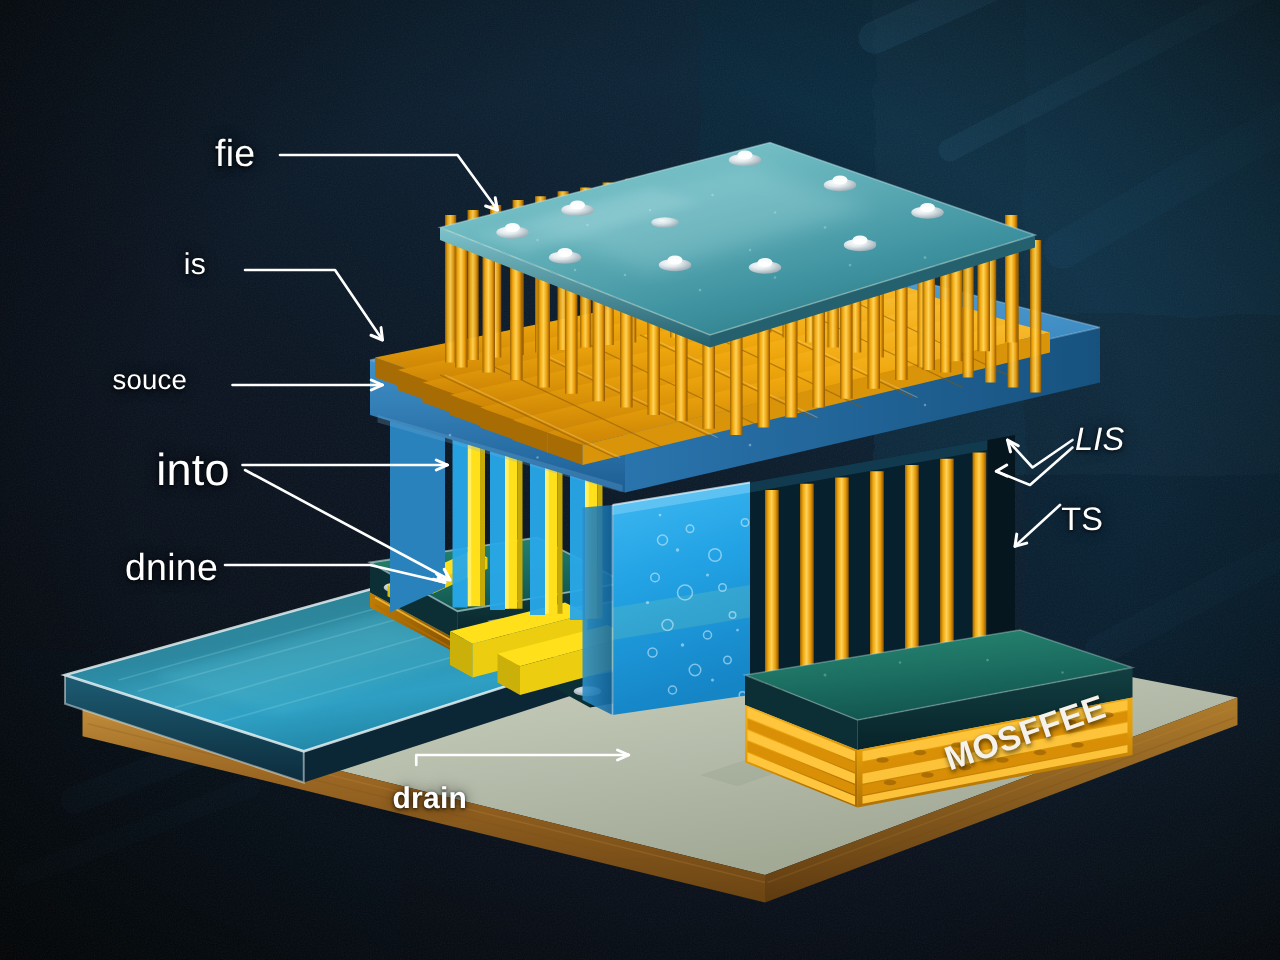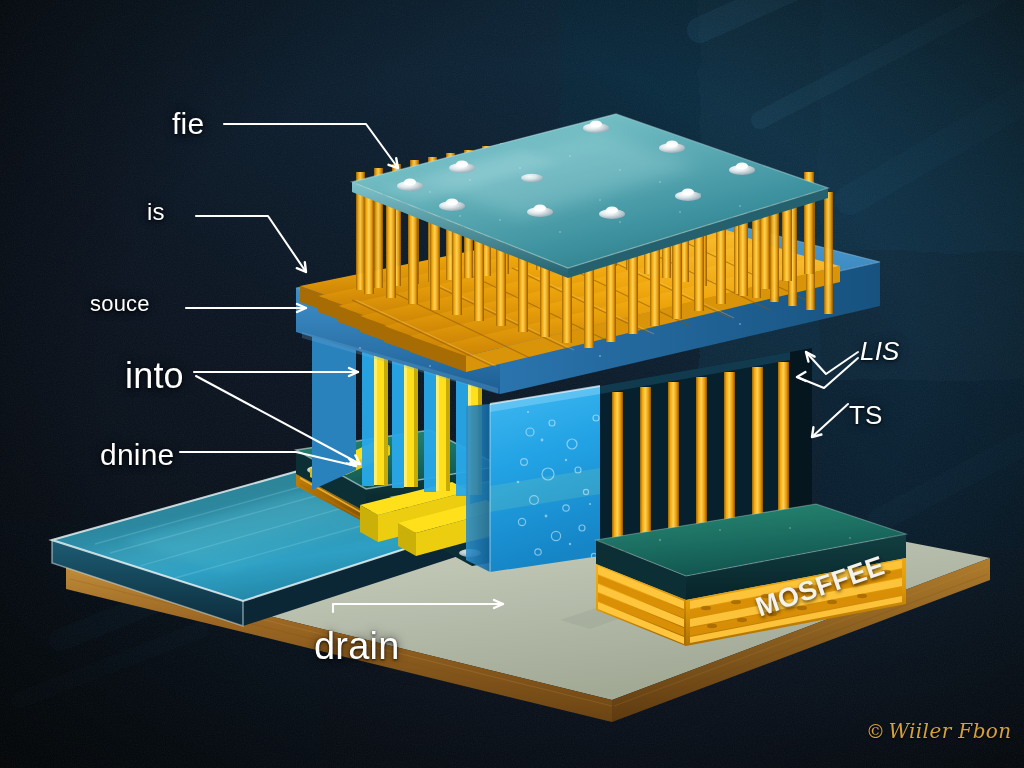--- a/index.html
+++ b/index.html
@@ -26,21 +26,21 @@
     letter-spacing:.2px;
     white-space:nowrap;
     text-shadow:0 1px 3px rgba(0,0,0,.85), 0 0 10px rgba(0,0,0,.6);
     pointer-events:auto;
   }
   .lbl-fie   {left:172px; top:107px; font-size:30px;}
   .lbl-is    {left:147px; top:198px; font-size:24px;}
   .lbl-souce {left:90px;  top:291px; font-size:22px;}
   .lbl-into  {left:125px; top:355px; font-size:36px;}
   .lbl-dnine {left:100px; top:438px; font-size:30px;}
-  .lbl-drain {left:314px; top:625px; font-size:38px; font-weight:400;}
+  .lbl-drain {left:314px; top:625px; font-size:24px; font-weight:700;}
   .lbl-lis   {left:860px; top:336px; font-size:26px;font-style:italic;}
   .lbl-ts    {left:849px; top:400px; font-size:26px;text-align:right;}
 
   .lbl-mos{
     position:absolute;
     left:752px; top:594px;
     font-size:27px; font-weight:700;
     color:#f4f2ea;
     letter-spacing:.5px;
     transform:rotate(-19deg);
@@ -771,17 +771,14 @@
   <div class="lbl lbl-is">is</div>
   <div class="lbl lbl-souce">souce</div>
   <div class="lbl lbl-into">into</div>
   <div class="lbl lbl-dnine">dnine</div>
   <div class="lbl lbl-drain">drain</div>
   <div class="lbl lbl-lis">LIS</div>
   <div class="lbl lbl-ts">TS</div>
 
   <div class="lbl-mos">MOSFFEE</div>
 
-  <div class="sig">
-    <span class="c">©</span><span>Wiiler Fbon</span>
-  </div>
 
 </div>
 
 </body></html>

